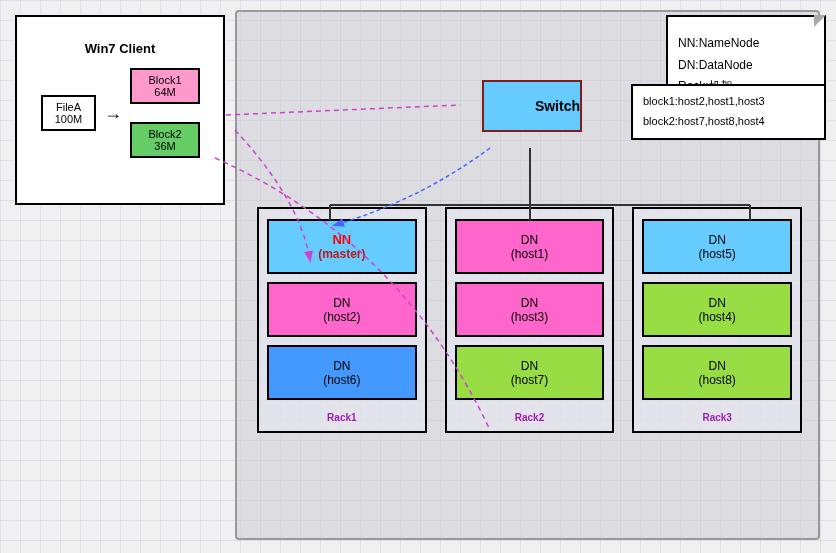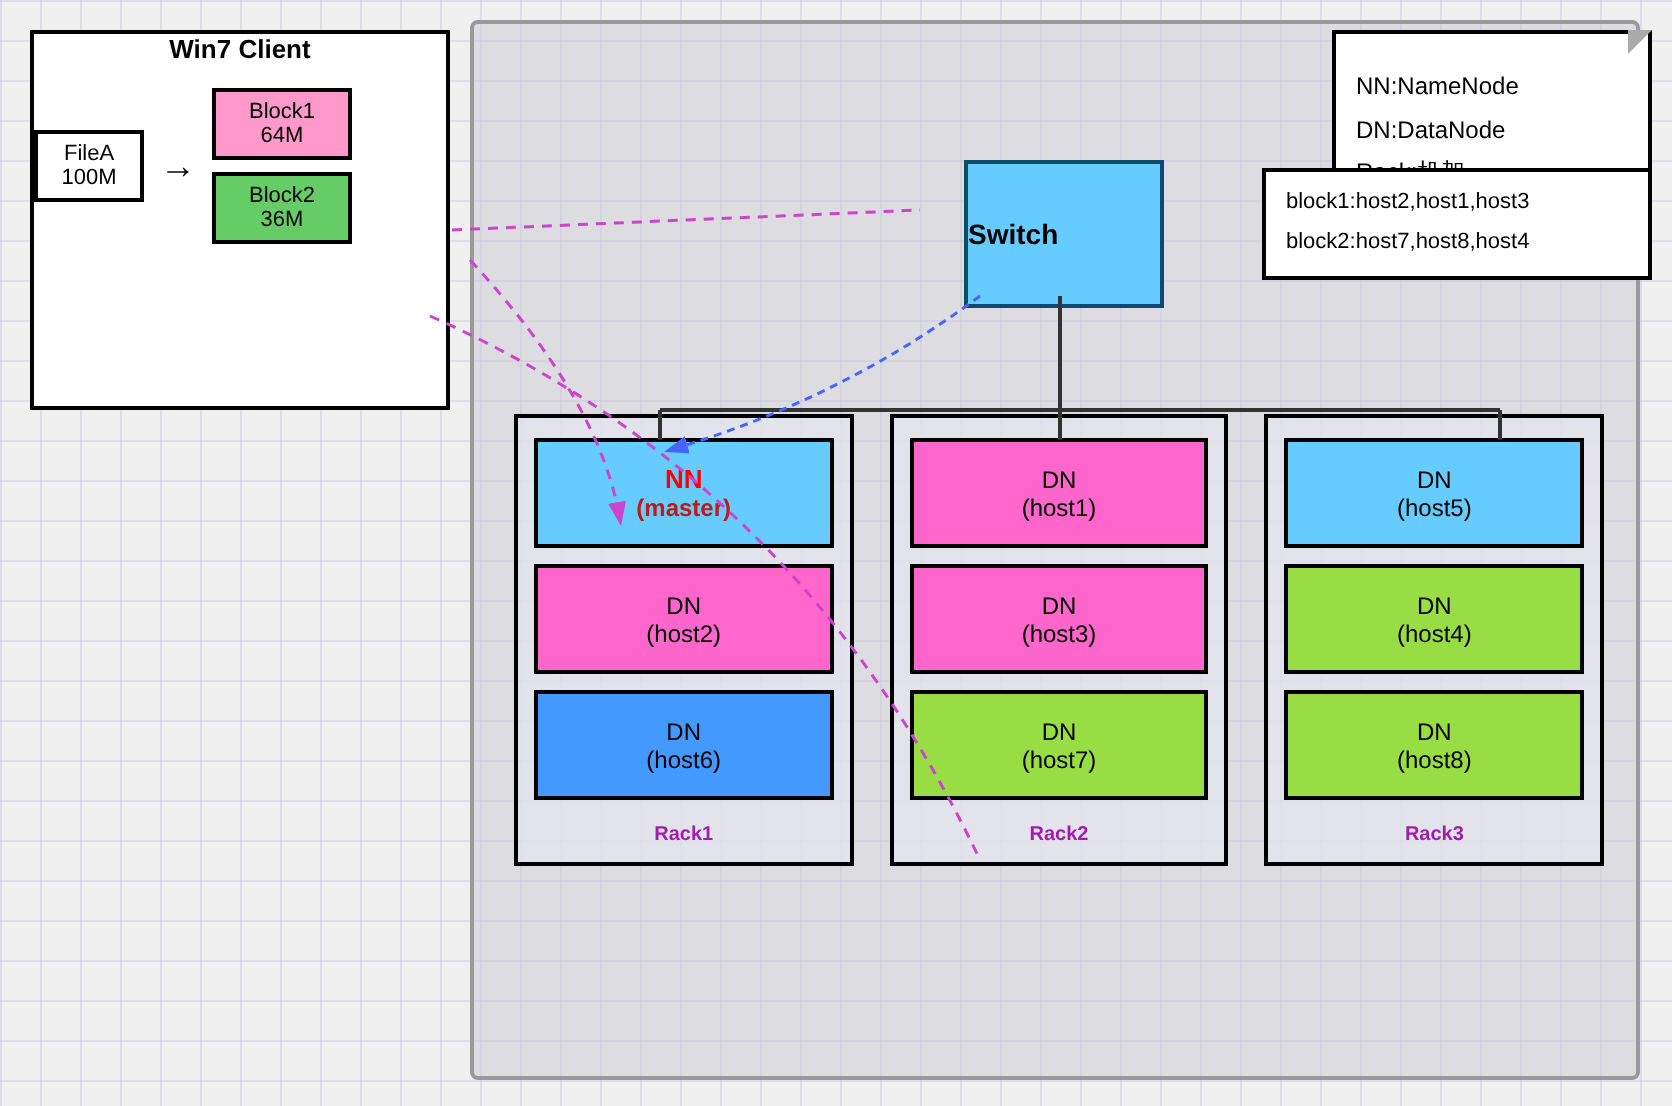--- a/index.html
+++ b/index.html
@@ -18,21 +18,21 @@
 
     
     .win7-client {
       position: absolute;
       left: 15px;
       top: 15px;
       width: 210px;
       height: 190px;
       border: 2px solid #000;
       background: white;
-      padding: 0;
+      padding: 24px;
     }
     .win7-title {
       text-align: center;
       font-weight: bold;
       font-size: 13px;
       margin-bottom: 12px;
     }
     .win7-inner {
       display: flex;
       align-items: center;
@@ -42,21 +42,21 @@
       border: 2px solid #000;
       background: white;
       padding: 4px 6px;
       font-size: 11px;
       text-align: center;
       min-width: 55px;
     }
     .blocks-col {
       display: flex;
       flex-direction: column;
-      gap: 6px;
+      gap: 18px;
     }
     .block-box {
       border: 2px solid #000;
       padding: 4px 10px;
       font-size: 11px;
       text-align: center;
       min-width: 70px;
     }
     .block1 { background: #ff99cc; }
     .block2 { background: #66cc66; }
@@ -78,26 +78,26 @@
       font-size: 16px;
       margin-top: 8px;
     }
 
     
     .switch-node {
       position: absolute;
       left: 245px;
       top: 68px;
       width: 100px;
-      height: 74px;
+      height: 52px;
       background: #66ccff;
-      border: 2px solid #0c4a6e;
+      border: 2px solid #7f1d1d;
       display: flex;
       align-items: center;
-      justify-content: flex-start;
+      justify-content: flex-end;
       font-size: 14px;
       font-weight: bold;
     }
 
     
     .racks-row {
       position: absolute;
       left: 20px;
       top: 195px;
       width: 545px;

